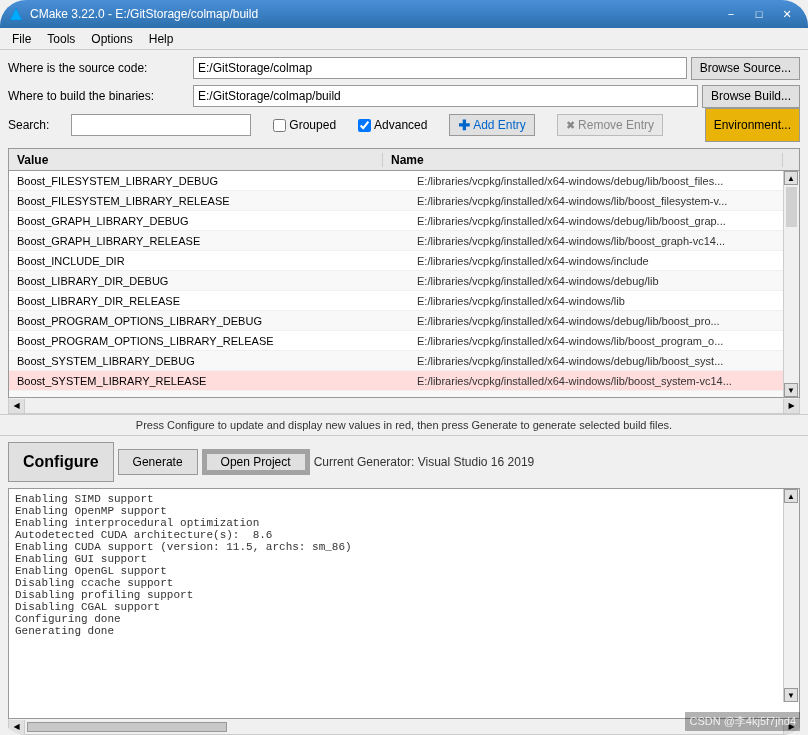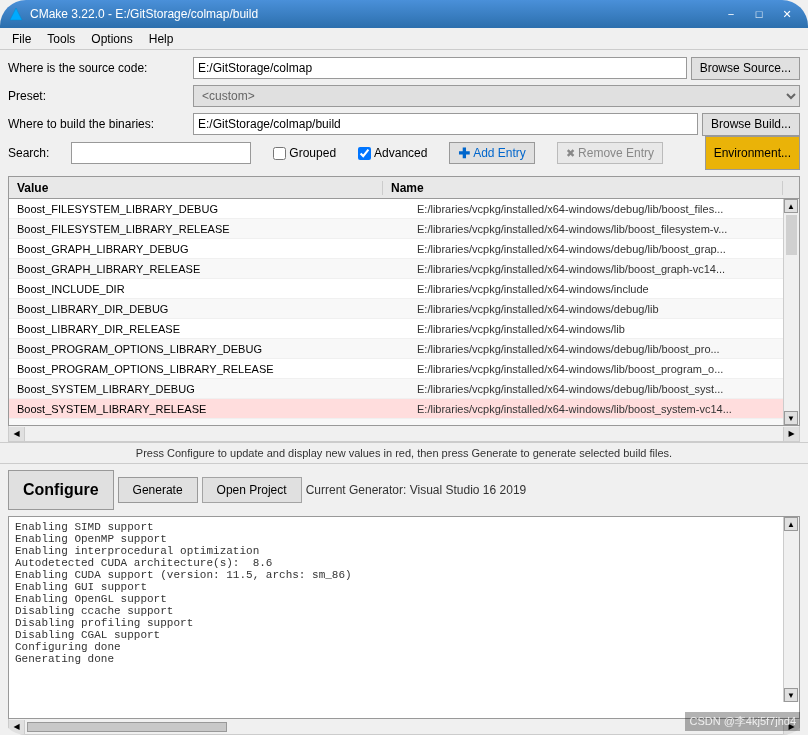--- a/index.html
+++ b/index.html
@@ -219,21 +219,21 @@
       padding: 0 14px;
       background: #e0e0e0;
       border: 1px solid #999;
       cursor: pointer;
       font-size: 12px;
     }
     .open-project-btn {
       height: 26px;
       padding: 0 14px;
       background: #e0e0e0;
-      border: 1px solid #a3a3a3;
+      border: 5px solid #a3a3a3;
       cursor: pointer;
       font-size: 12px;
     }
     .generator-label {
       font-size: 12px;
       color: #333;
     }
     .output-container {
       border: 1px solid #999;
       background: white;
@@ -305,26 +305,20 @@
   </div>
 
   <div class="main-content">
 
     <div class="form-row">
       <span class="form-label">Where is the source code:</span>
       <input type="text" class="form-input" value="E:/GitStorage/colmap" style="">
       <button class="browse-btn">Browse Source...</button>
     </div>
 
-    <div class="form-row">
-      <span class="form-label">Preset:</span>
-      <select class="preset-select">
-        <option>&lt;custom&gt;</option>
-      </select>
-    </div>
 
     <div class="form-row">
       <span class="form-label">Where to build the binaries:</span>
       <input type="text" class="form-input" value="E:/GitStorage/colmap/build" style="">
       <button class="browse-btn">Browse Build...</button>
     </div>
 
     <div class="search-row">
       <span class="search-label">Search:</span>
       <input type="text" class="search-input" style="">

